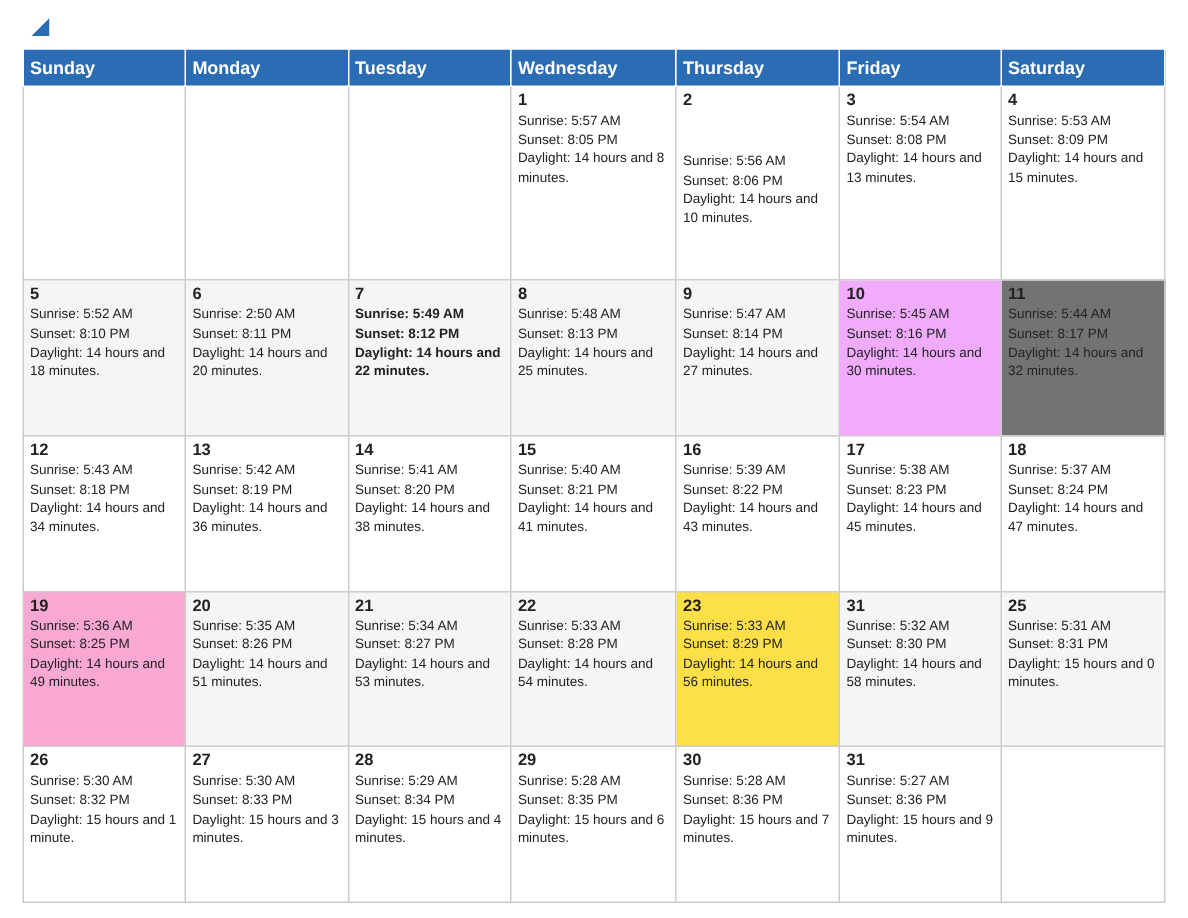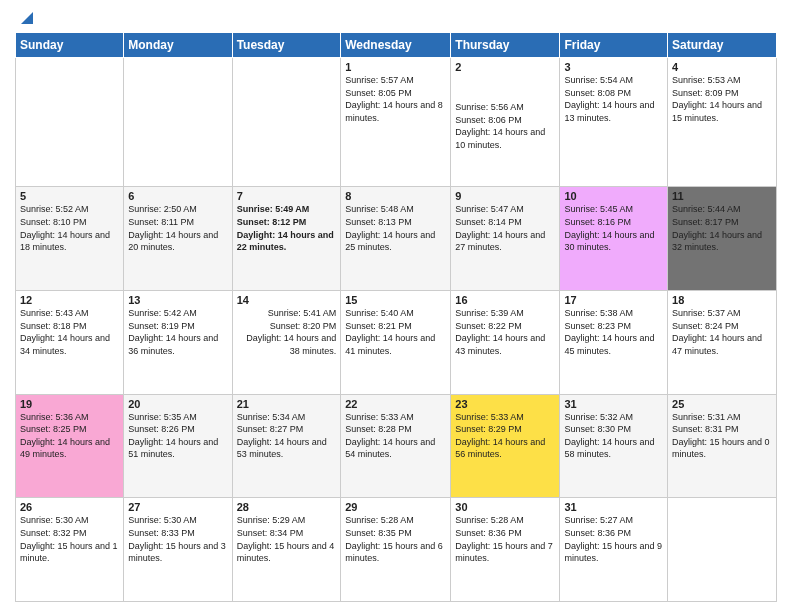--- a/index.html
+++ b/index.html
@@ -212,21 +212,21 @@
 Daylight: 14 hours and 34 minutes.</div>
           </td>
           <td>
             <span class="day-number">13</span>
             <div class="day-info" style="white-space: pre-line;">Sunrise: 5:42 AM
 Sunset: 8:19 PM
 Daylight: 14 hours and 36 minutes.</div>
           </td>
           <td>
             <span class="day-number">14</span>
-            <div class="day-info" style="white-space: pre-line; text-align: right;">Sunrise: 5:41 AM
+            <div class="day-info" style="white-space: pre-line;">Sunrise: 5:41 AM
 Sunset: 8:20 PM
 Daylight: 14 hours and 38 minutes.</div>
           </td>
           <td>
             <span class="day-number">15</span>
             <div class="day-info" style="white-space: pre-line;">Sunrise: 5:40 AM
 Sunset: 8:21 PM
 Daylight: 14 hours and 41 minutes.</div>
           </td>
           <td>

